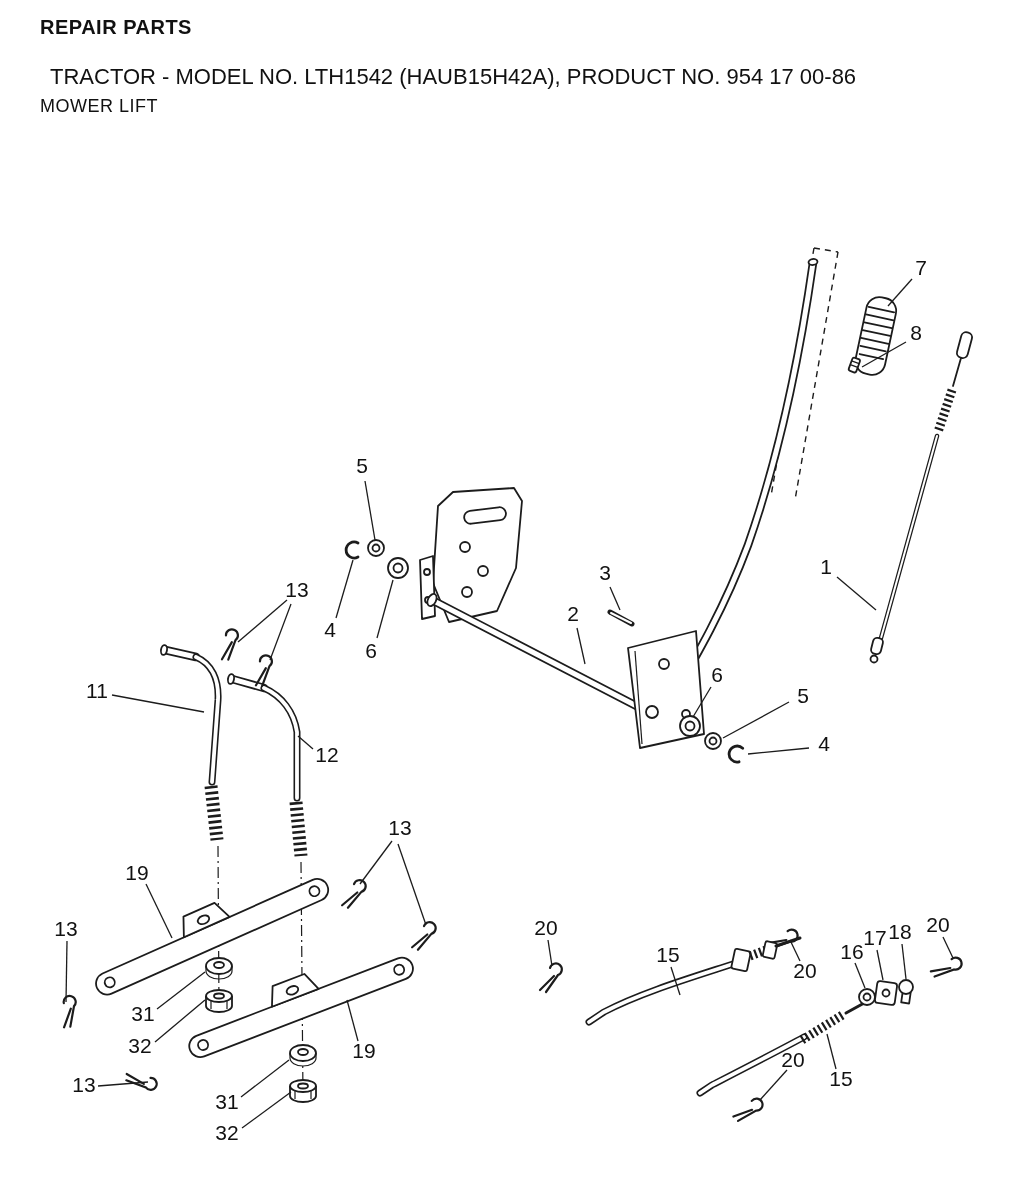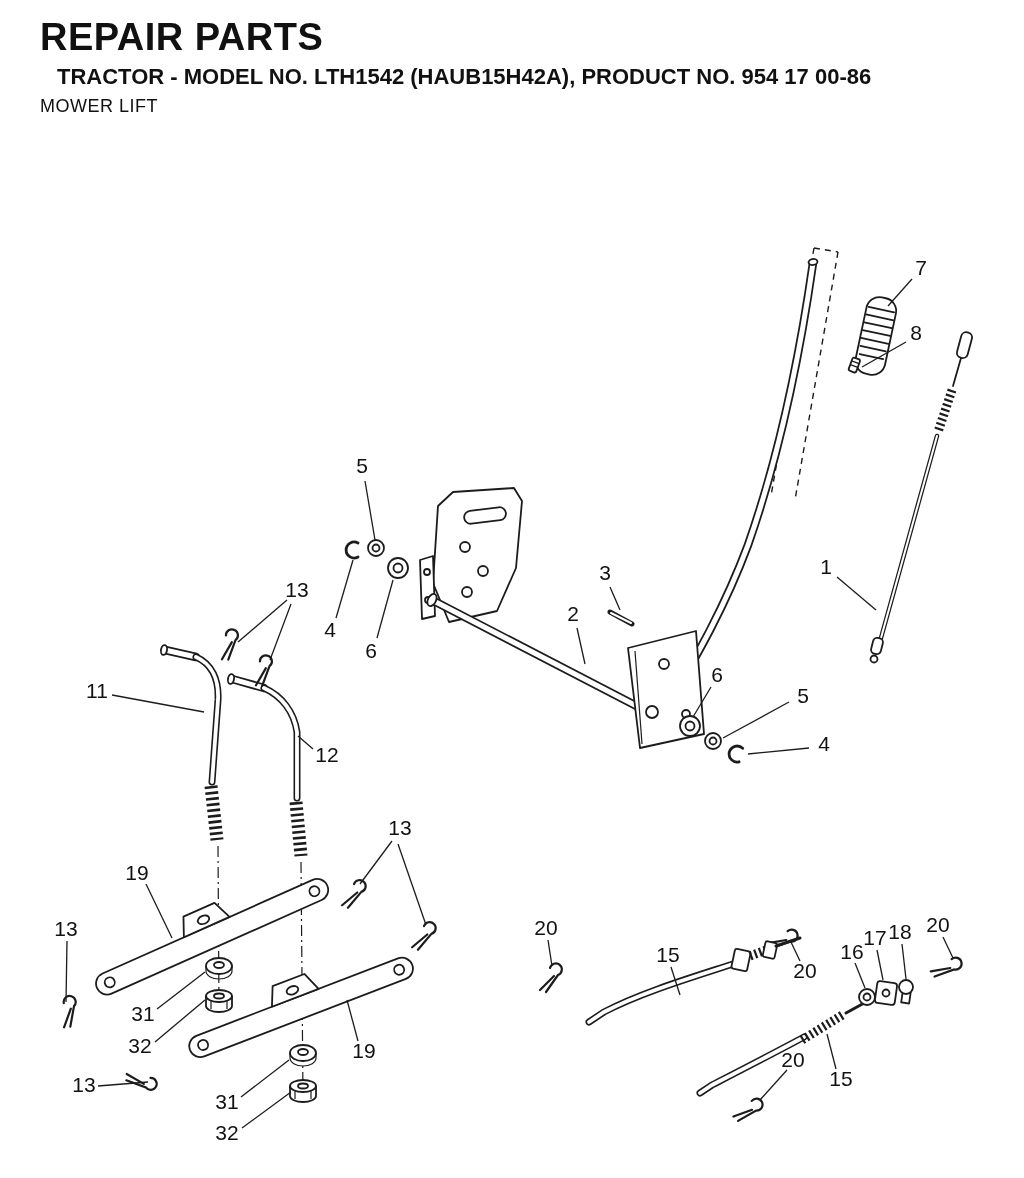--- a/index.html
+++ b/index.html
@@ -1,19 +1,19 @@
 <!DOCTYPE html>
 <html><head>
 <meta charset="utf-8">
 <style>
   html,body { margin:0; padding:0; background:#fff; }
   #page { position:relative; width:1024px; height:1178px; background:#fff; overflow:hidden;
           font-family:"Liberation Sans", sans-serif; color:#111; }
-  .hdr-title   { position:absolute; left:40px; top:16px;  font-weight:700; font-size:38px; letter-spacing:.5px; white-space:nowrap; }
-  .hdr-sub     { position:absolute; left:57px; top:64px;  font-weight:700; font-size:22px; white-space:nowrap; }
+  .hdr-title   { position:absolute; left:40px; top:16px;  font-weight:700; font-size:20px; letter-spacing:.5px; white-space:nowrap; }
+  .hdr-sub     { position:absolute; left:50px; top:64px;  font-weight:400; font-size:22px; white-space:nowrap; }
   .hdr-section { position:absolute; left:40px; top:96px;  font-weight:500; font-size:18px; letter-spacing:.5px; white-space:nowrap; }
   svg { display:block; position:absolute; left:0; top:0; }
 
   .ln     { stroke:#1c1c1c; fill:none; stroke-width:1.8; stroke-linecap:round; stroke-linejoin:round; }
   .thin   { stroke:#1c1c1c; fill:none; stroke-width:1.2; }
   .fillw  { fill:#fff; stroke:#1c1c1c; stroke-width:1.8; stroke-linejoin:round; }
   .tubeO  { stroke:#1c1c1c; stroke-width:8.5; fill:none; stroke-linecap:round; }
   .tubeI  { stroke:#fff;    stroke-width:5;   fill:none; stroke-linecap:round; }
   .rodO   { stroke:#1c1c1c; stroke-width:7;   fill:none; stroke-linecap:round; }
   .rodI   { stroke:#fff;    stroke-width:3.8; fill:none; stroke-linecap:round; }

